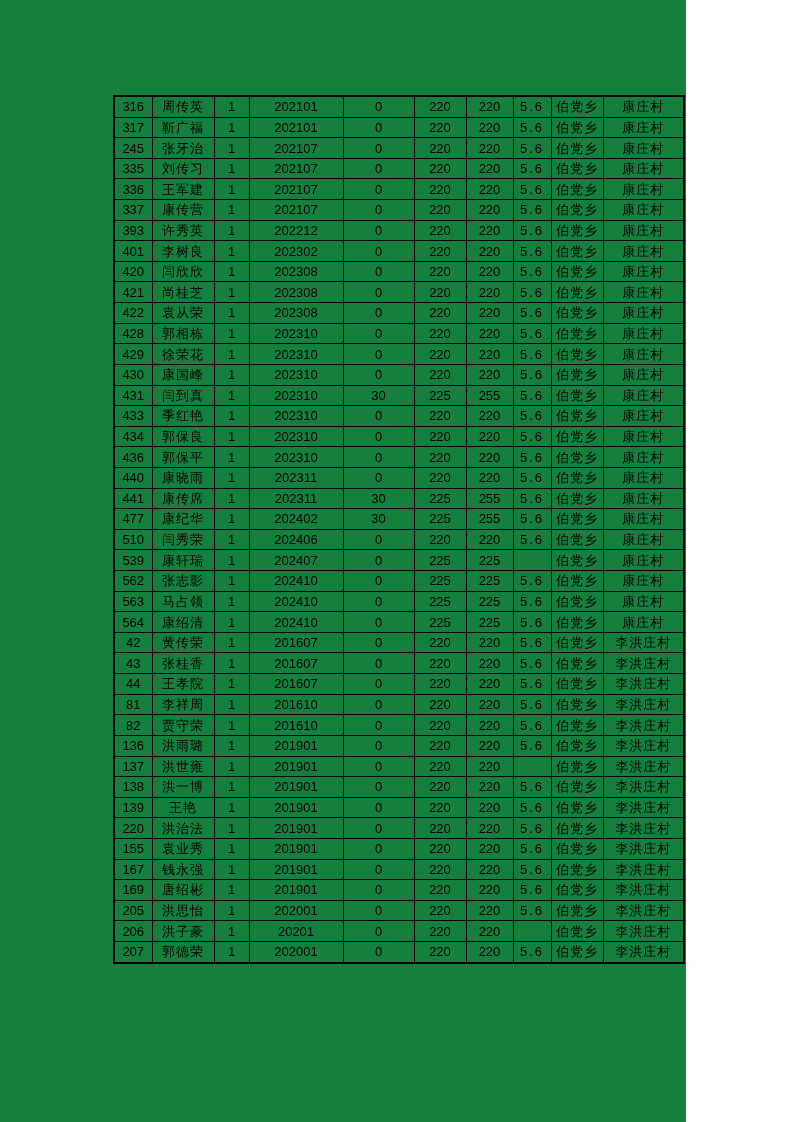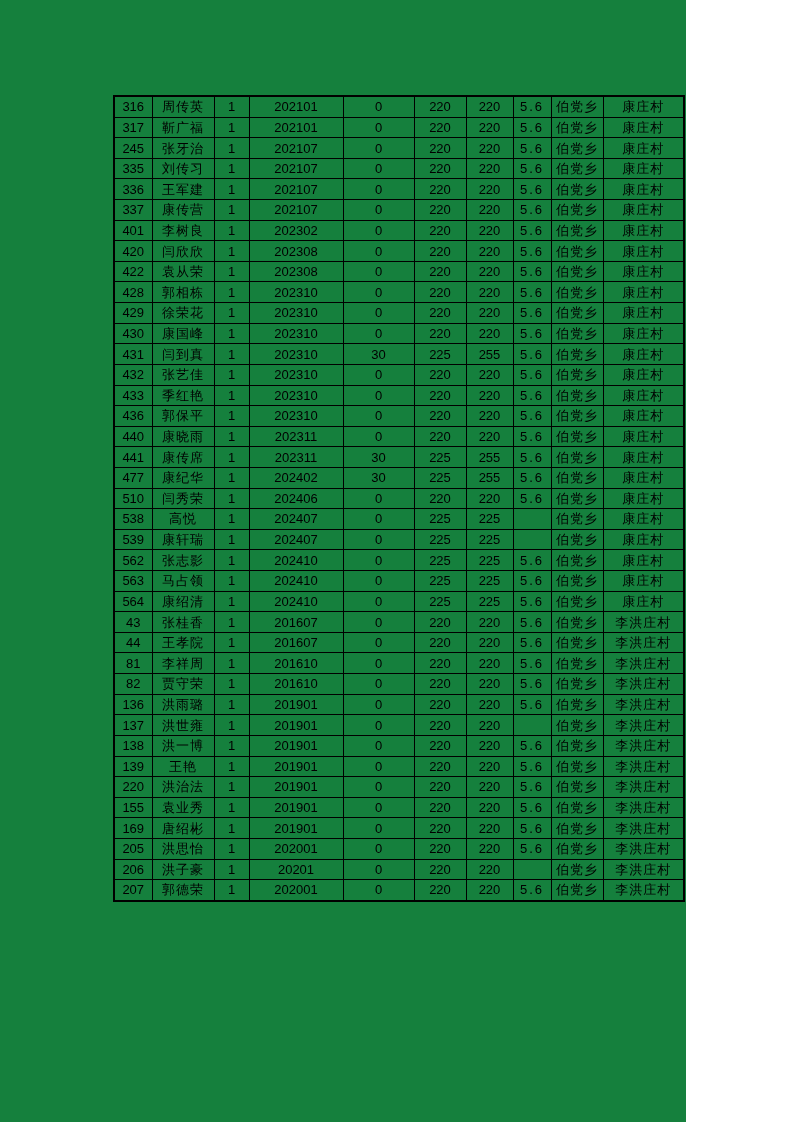--- a/index.html
+++ b/index.html
@@ -127,20 +127,32 @@
           <td>1</td>
           <td>202107</td>
           <td>0</td>
           <td>220</td>
           <td>220</td>
           <td class="rate">5.6</td>
           <td class="name">伯党乡</td>
           <td class="name">康庄村</td>
         </tr>
         <tr>
+          <td>393</td>
+          <td class="name">许秀英</td>
+          <td>1</td>
+          <td>202212</td>
+          <td>0</td>
+          <td>220</td>
+          <td>220</td>
+          <td class="rate">5.6</td>
+          <td class="name">伯党乡</td>
+          <td class="name">康庄村</td>
+        </tr>
+        <tr>
           <td>401</td>
           <td class="name">李树良</td>
           <td>1</td>
           <td>202302</td>
           <td>0</td>
           <td>220</td>
           <td>220</td>
           <td class="rate">5.6</td>
           <td class="name">伯党乡</td>
           <td class="name">康庄村</td>
@@ -151,20 +163,32 @@
           <td>1</td>
           <td>202308</td>
           <td>0</td>
           <td>220</td>
           <td>220</td>
           <td class="rate">5.6</td>
           <td class="name">伯党乡</td>
           <td class="name">康庄村</td>
         </tr>
         <tr>
+          <td>421</td>
+          <td class="name">尚桂芝</td>
+          <td>1</td>
+          <td>202308</td>
+          <td>0</td>
+          <td>220</td>
+          <td>220</td>
+          <td class="rate">5.6</td>
+          <td class="name">伯党乡</td>
+          <td class="name">康庄村</td>
+        </tr>
+        <tr>
           <td>422</td>
           <td class="name">袁从荣</td>
           <td>1</td>
           <td>202308</td>
           <td>0</td>
           <td>220</td>
           <td>220</td>
           <td class="rate">5.6</td>
           <td class="name">伯党乡</td>
           <td class="name">康庄村</td>
@@ -211,44 +235,44 @@
           <td>1</td>
           <td>202310</td>
           <td>30</td>
           <td>225</td>
           <td>255</td>
           <td class="rate">5.6</td>
           <td class="name">伯党乡</td>
           <td class="name">康庄村</td>
         </tr>
         <tr>
-          <td>432</td>
-          <td class="name">张艺佳</td>
-          <td>1</td>
-          <td>202310</td>
-          <td>0</td>
-          <td>220</td>
-          <td>220</td>
-          <td class="rate">5.6</td>
-          <td class="name">伯党乡</td>
-          <td class="name">康庄村</td>
-        </tr>
-        <tr>
           <td>433</td>
           <td class="name">季红艳</td>
           <td>1</td>
           <td>202310</td>
           <td>0</td>
           <td>220</td>
           <td>220</td>
           <td class="rate">5.6</td>
           <td class="name">伯党乡</td>
           <td class="name">康庄村</td>
         </tr>
         <tr>
+          <td>434</td>
+          <td class="name">郭保良</td>
+          <td>1</td>
+          <td>202310</td>
+          <td>0</td>
+          <td>220</td>
+          <td>220</td>
+          <td class="rate">5.6</td>
+          <td class="name">伯党乡</td>
+          <td class="name">康庄村</td>
+        </tr>
+        <tr>
           <td>436</td>
           <td class="name">郭保平</td>
           <td>1</td>
           <td>202310</td>
           <td>0</td>
           <td>220</td>
           <td>220</td>
           <td class="rate">5.6</td>
           <td class="name">伯党乡</td>
           <td class="name">康庄村</td>
@@ -295,32 +319,20 @@
           <td>1</td>
           <td>202406</td>
           <td>0</td>
           <td>220</td>
           <td>220</td>
           <td class="rate">5.6</td>
           <td class="name">伯党乡</td>
           <td class="name">康庄村</td>
         </tr>
         <tr>
-          <td>538</td>
-          <td class="name">高悦</td>
-          <td>1</td>
-          <td>202407</td>
-          <td>0</td>
-          <td>225</td>
-          <td>225</td>
-          <td class="rate"></td>
-          <td class="name">伯党乡</td>
-          <td class="name">康庄村</td>
-        </tr>
-        <tr>
           <td>539</td>
           <td class="name">康轩瑞</td>
           <td>1</td>
           <td>202407</td>
           <td>0</td>
           <td>225</td>
           <td>225</td>
           <td class="rate"></td>
           <td class="name">伯党乡</td>
           <td class="name">康庄村</td>
@@ -355,20 +367,32 @@
           <td>1</td>
           <td>202410</td>
           <td>0</td>
           <td>225</td>
           <td>225</td>
           <td class="rate">5.6</td>
           <td class="name">伯党乡</td>
           <td class="name">康庄村</td>
         </tr>
         <tr>
+          <td>42</td>
+          <td class="name">黄传荣</td>
+          <td>1</td>
+          <td>201607</td>
+          <td>0</td>
+          <td>220</td>
+          <td>220</td>
+          <td class="rate">5.6</td>
+          <td class="name">伯党乡</td>
+          <td class="name">李洪庄村</td>
+        </tr>
+        <tr>
           <td>43</td>
           <td class="name">张桂香</td>
           <td>1</td>
           <td>201607</td>
           <td>0</td>
           <td>220</td>
           <td>220</td>
           <td class="rate">5.6</td>
           <td class="name">伯党乡</td>
           <td class="name">李洪庄村</td>
@@ -465,20 +489,32 @@
           <td>0</td>
           <td>220</td>
           <td>220</td>
           <td class="rate">5.6</td>
           <td class="name">伯党乡</td>
           <td class="name">李洪庄村</td>
         </tr>
         <tr>
           <td>155</td>
           <td class="name">袁业秀</td>
+          <td>1</td>
+          <td>201901</td>
+          <td>0</td>
+          <td>220</td>
+          <td>220</td>
+          <td class="rate">5.6</td>
+          <td class="name">伯党乡</td>
+          <td class="name">李洪庄村</td>
+        </tr>
+        <tr>
+          <td>167</td>
+          <td class="name">钱永强</td>
           <td>1</td>
           <td>201901</td>
           <td>0</td>
           <td>220</td>
           <td>220</td>
           <td class="rate">5.6</td>
           <td class="name">伯党乡</td>
           <td class="name">李洪庄村</td>
         </tr>
         <tr>

